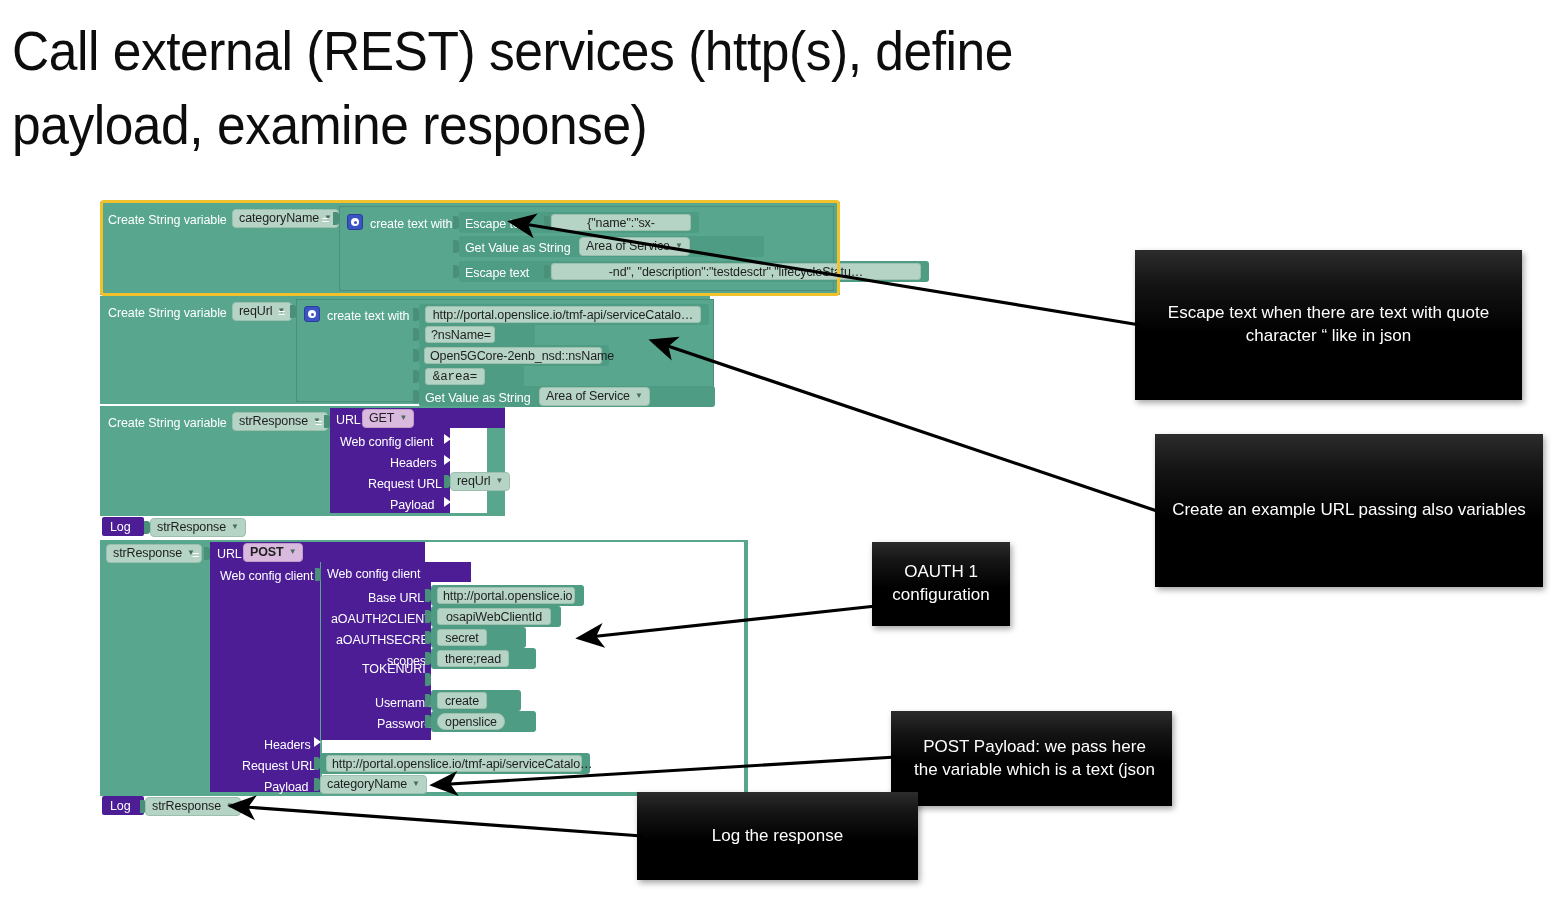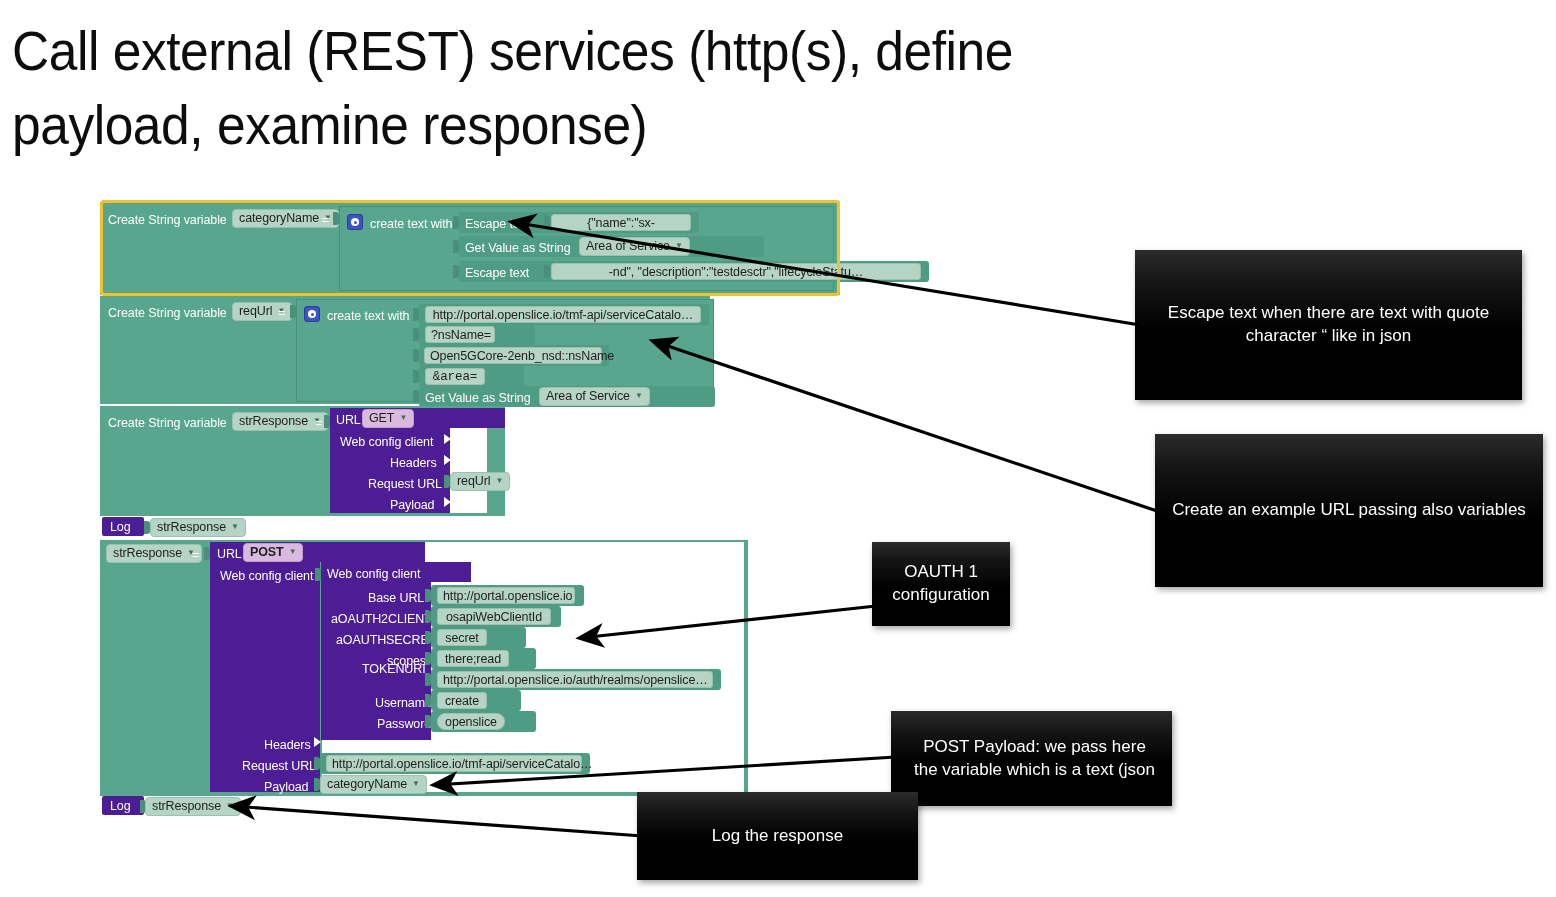--- a/index.html
+++ b/index.html
@@ -326,23 +326,20 @@
     </div>
 
     <span class="lbl" style="left:287px;top:115px;text-align:center;">scopes</span>
     <div class="notch" style="left:325px;top:112px;"></div>
     <div class="strblk" style="left:331px;top:108px;width:105px;">
       <div class="inner" style="left:6px;width:72px;text-align:center;">there;read</div>
     </div>
 
     <span class="lbl" style="left:262px;top:123px;">TOKENURI</span>
     <div class="notch" style="left:325px;top:133px;"></div>
-    <div class="strblk" style="left:331px;top:129px;width:290px;">
-      <div class="inner" style="left:6px;width:276px;text-align:center;">http://portal.openslice.io/auth/realms/openslice…</div>
-    </div>
 
     <span class="lbl" style="left:275px;top:157px;">Username</span>
     <div class="notch" style="left:325px;top:154px;"></div>
     <div class="strblk" style="left:331px;top:150px;width:90px;">
       <div class="inner" style="left:6px;width:50px;text-align:center;">create</div>
     </div>
 
     <span class="lbl" style="left:277px;top:178px;">Password</span>
     <div class="notch" style="left:325px;top:175px;"></div>
     <div class="strblk" style="left:331px;top:171px;width:105px;">

